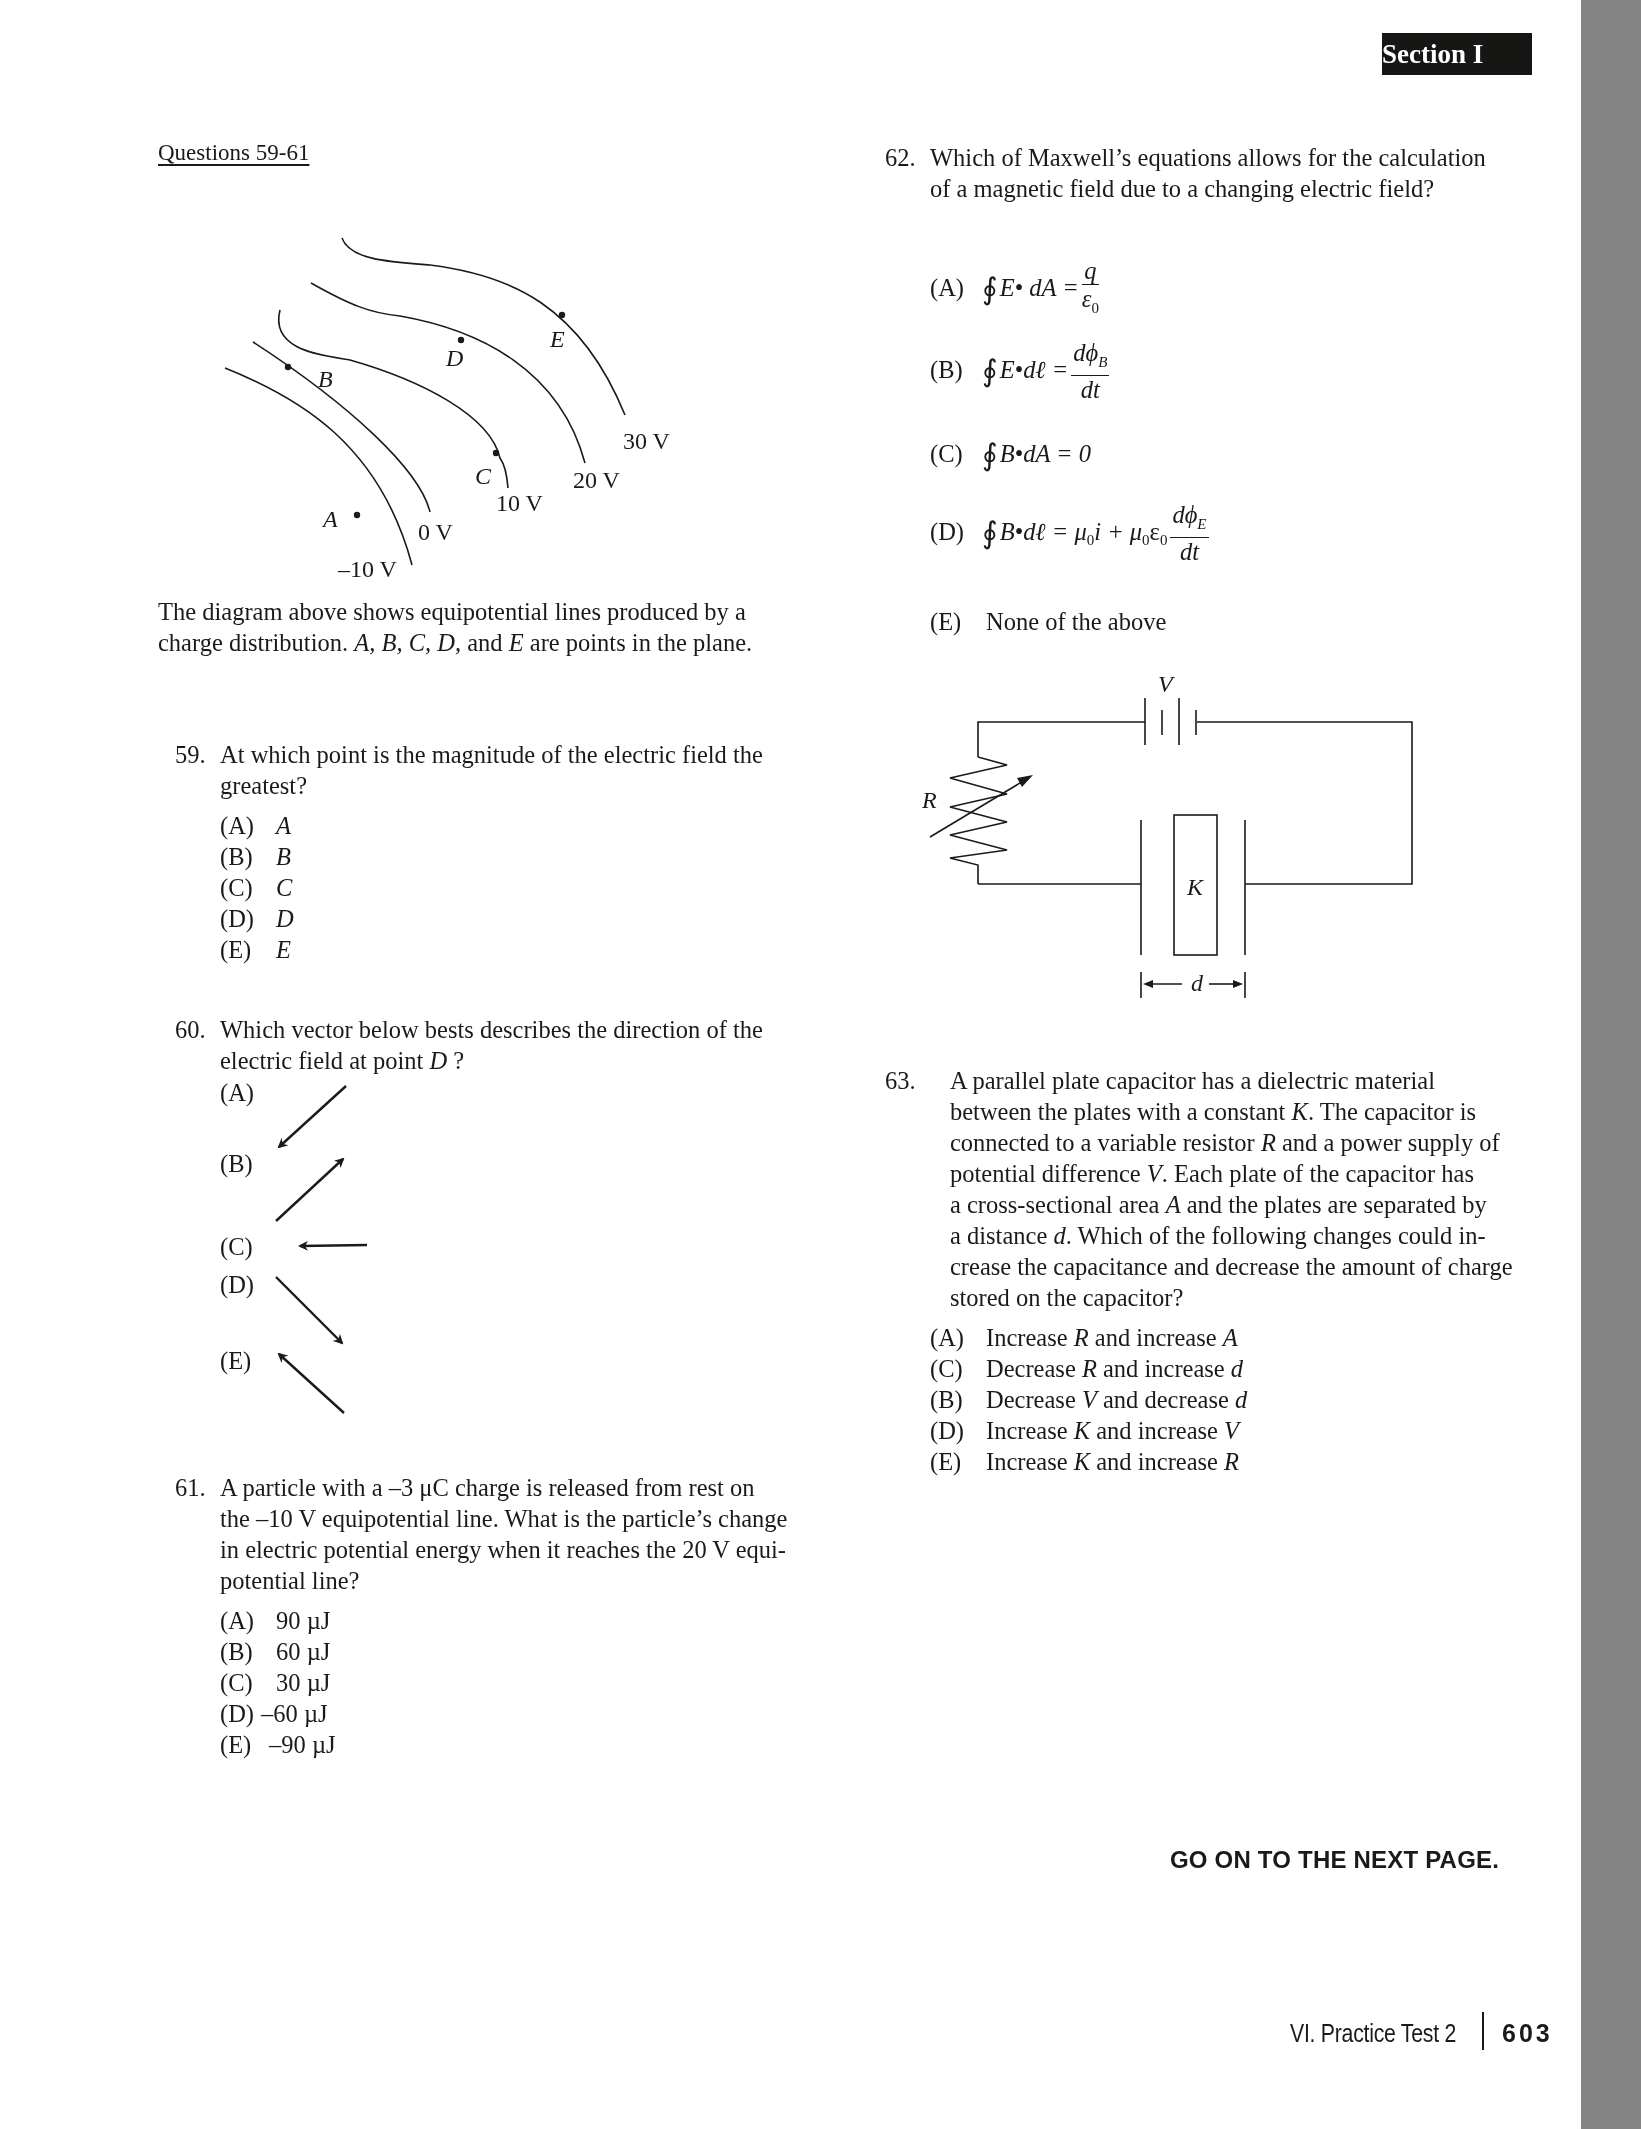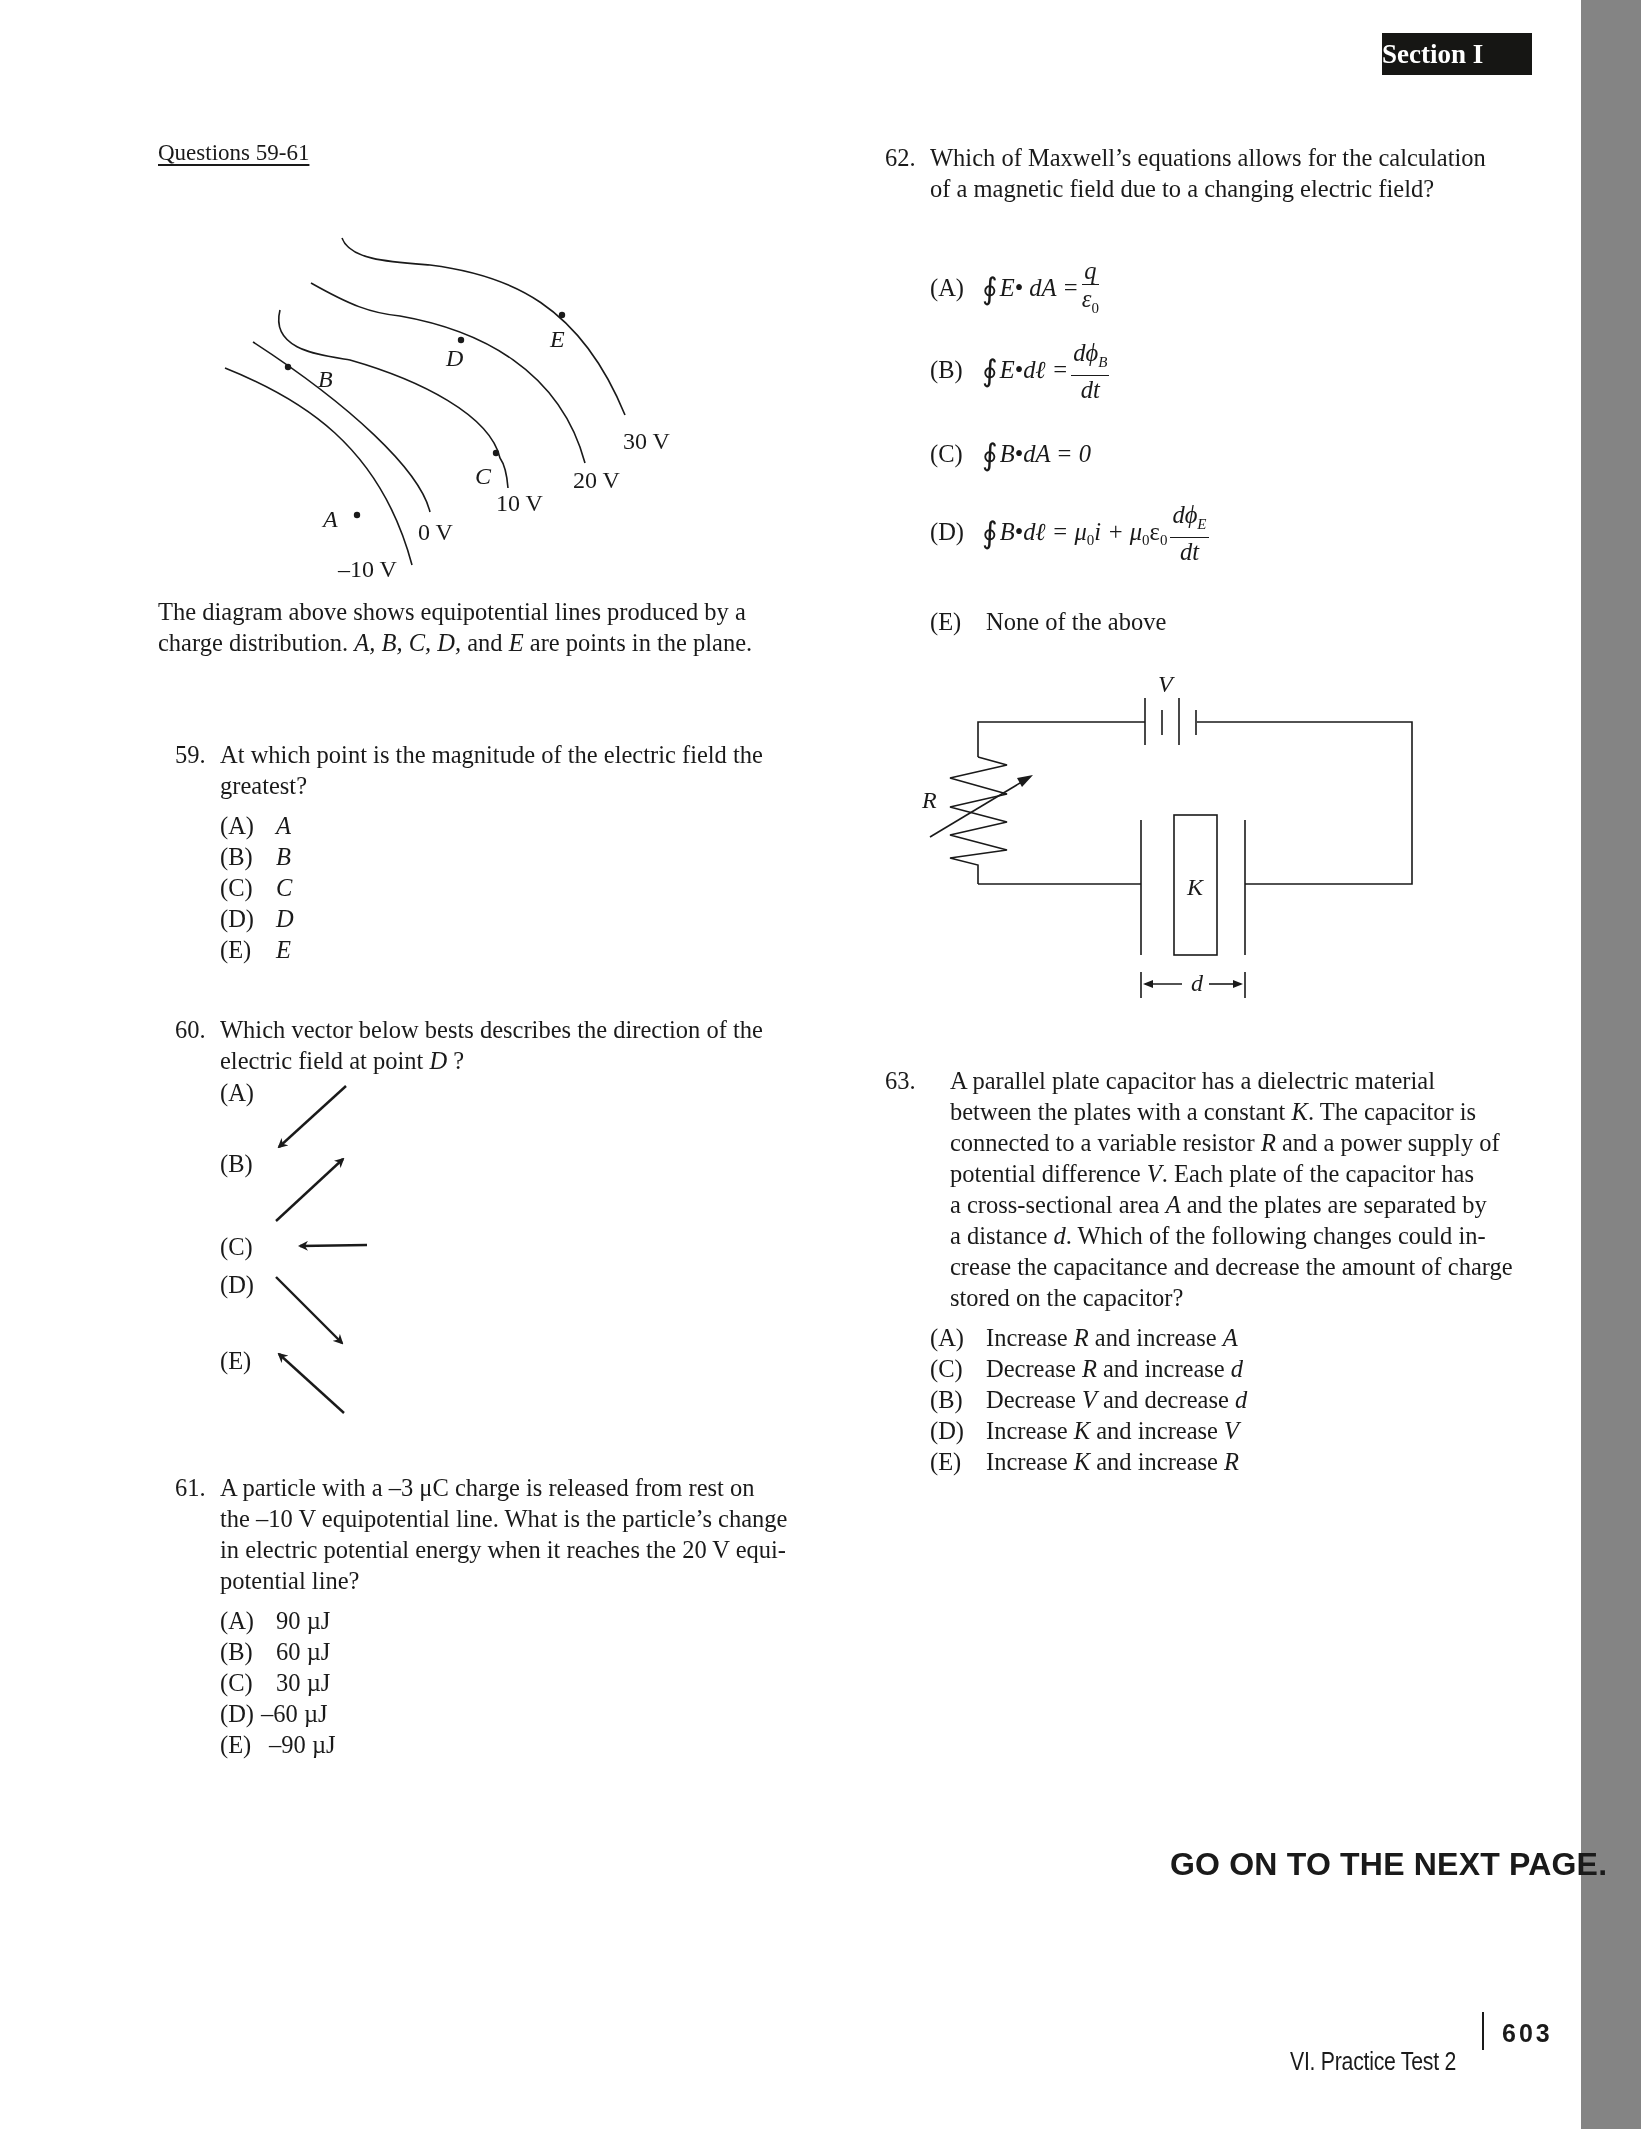--- a/index.html
+++ b/index.html
@@ -13,23 +13,23 @@
   .section-tab {
     left: 1382px; top: 33px; width: 150px; height: 42px; background: #161614;
     color: #fff; font-weight: bold; font-size: 27px; line-height: 42px;
   }
   .txt { font-size: 24.5px; line-height: 31px; }
   .it { font-style: italic; }
   .qheader { left: 158px; top: 140px; font-size: 23px; text-decoration: underline; text-underline-offset: 4px; }
   .qnum { position: absolute; }
   .go {
     left: 1170px; top: 1846px; font-family: "Liberation Sans", "DejaVu Sans", sans-serif;
-    font-weight: bold; font-size: 32px; letter-spacing: 0.2px;
+    font-weight: bold; font-size: 24px; letter-spacing: 0.2px;
   }
-  .footer { top: 2019px; left: 1290px; font-family: "Liberation Sans", "DejaVu Sans", sans-serif; font-size: 25px; white-space: nowrap; margin-top: 28px; }
+  .footer { top: 2019px; left: 1290px; font-family: "Liberation Sans", "DejaVu Sans", sans-serif; font-size: 25px; white-space: nowrap; }
   .footer .chap { font-weight: normal; letter-spacing: -0.3px; transform: scaleX(0.85); display: inline-block; transform-origin: left; }
   .footer-div { left: 1482px; top: 2012px; width: 2px; height: 38px; background: #1a1a1a; }
   .pagenum { left: 1502px; top: 2019px; font-family: "Liberation Sans", "DejaVu Sans", sans-serif; font-weight: bold; font-size: 25px; letter-spacing: 3px; }
   svg text { font-family: "Liberation Serif", "DejaVu Serif", serif; }
   .math { font-size: 24.5px; }
   .frac { display: inline-block; vertical-align: middle; text-align: center; margin: 0 3px; }
   .frac .n { display: block; border-bottom: 1.5px solid #1a1a1a; padding: 0 2px; line-height: 26px; }
   .frac .d { display: block; line-height: 28px; }
   .oint { font-size: 30px; font-style: normal; vertical-align: -3px; margin-right: 2px; }
   sub { font-size: 15px; }

